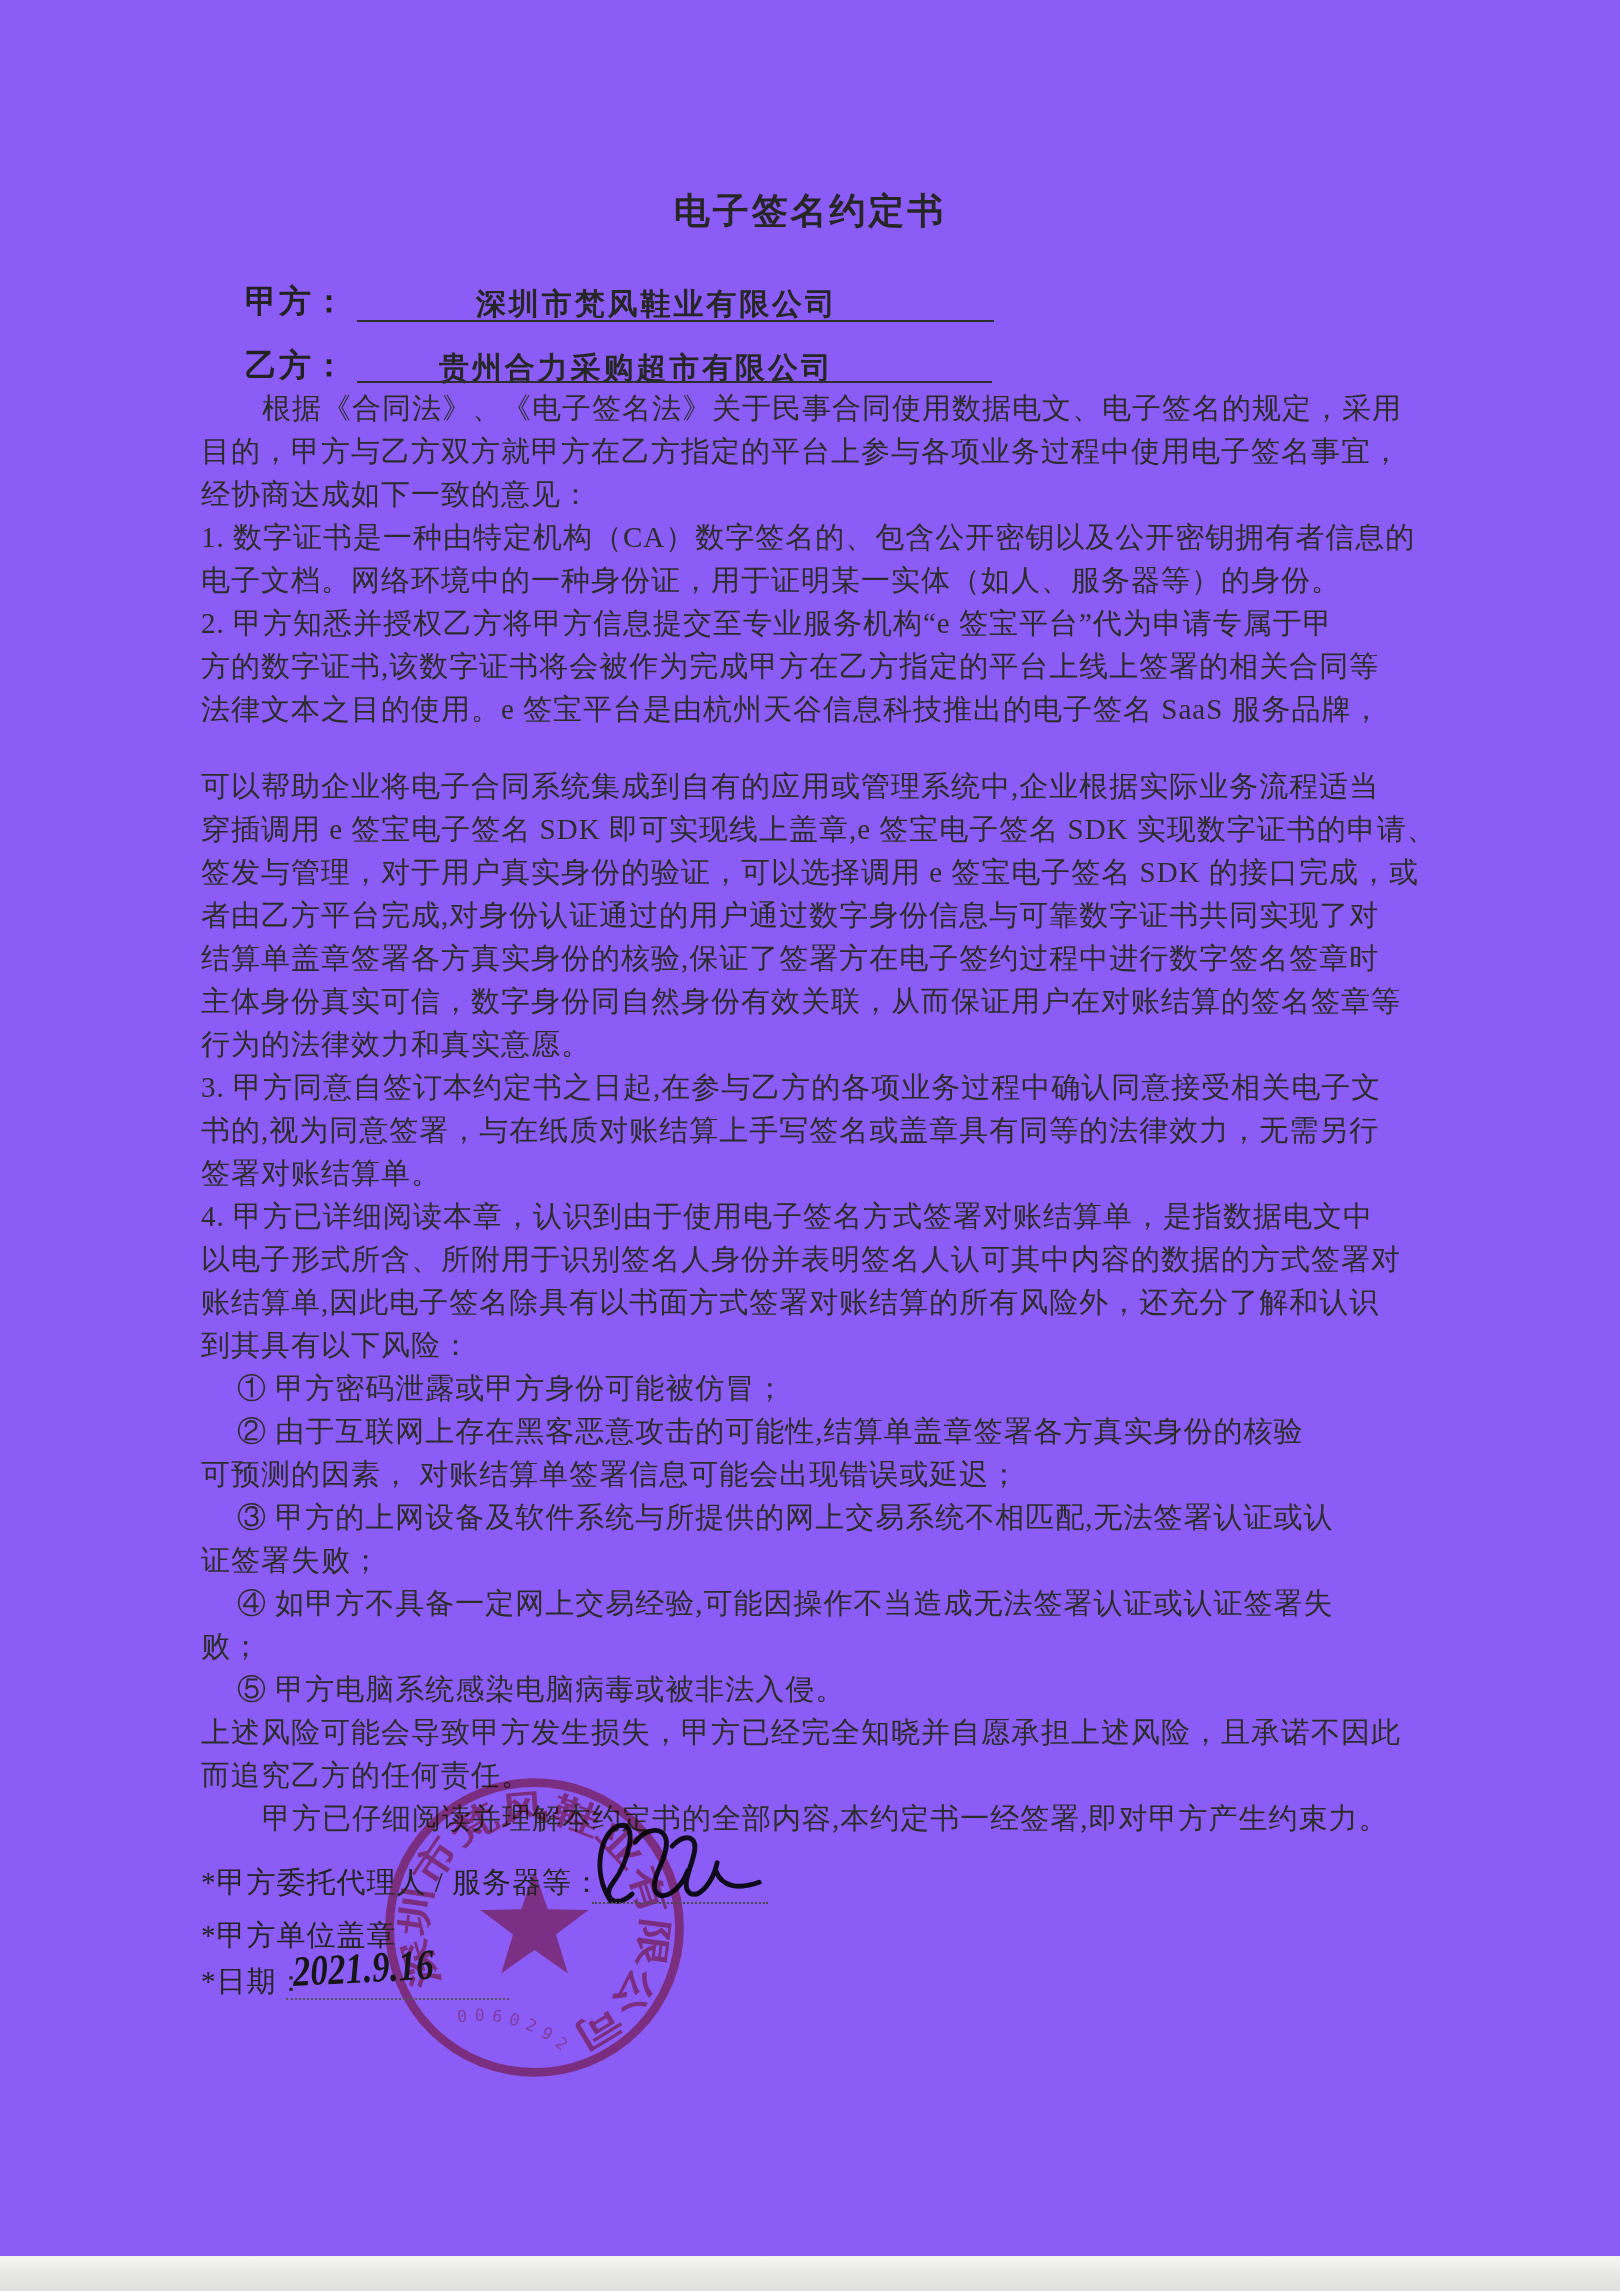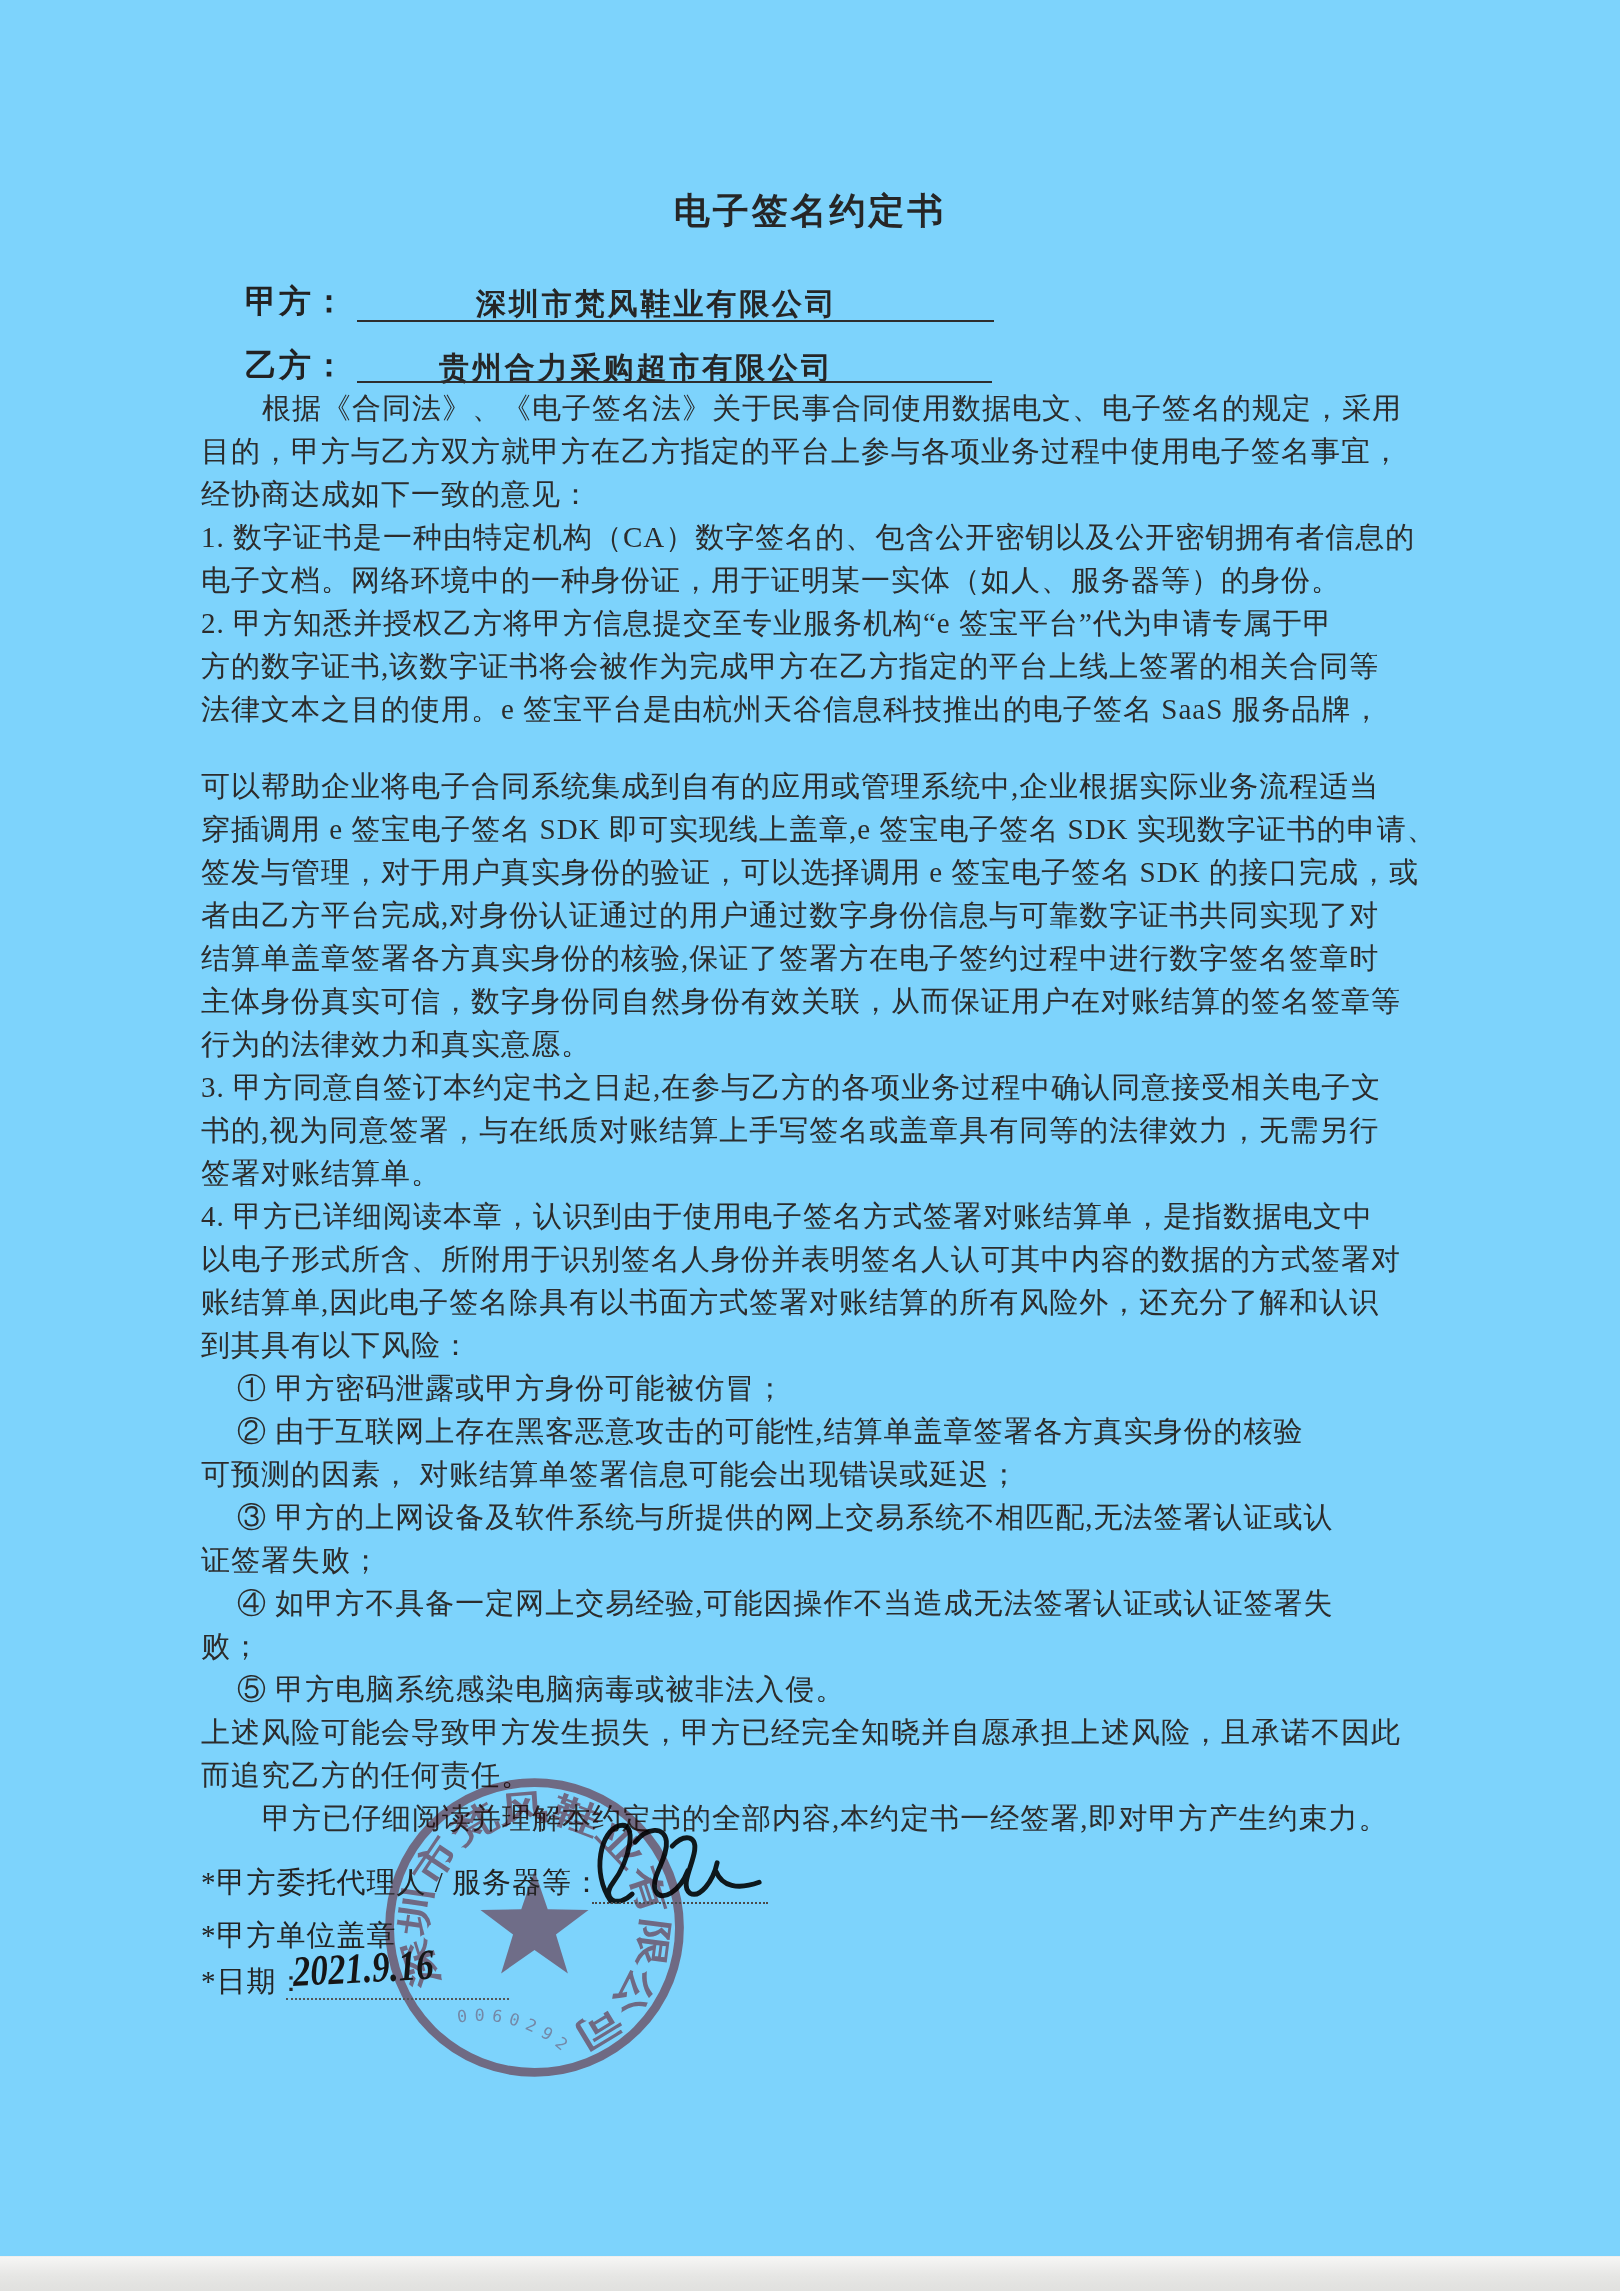--- a/index.html
+++ b/index.html
@@ -1,19 +1,19 @@
 <!DOCTYPE html>
 <html><head>
 <meta charset="utf-8">
 <style>
   html,body{margin:0;padding:0;background:#ffffff;}
   .page{
     position:relative;
     width:1620px;height:2292px;
-    background:#7dd3fc;
+    background:#8b5cf6;
     overflow:hidden;
     font-family:"Liberation Serif","DejaVu Serif",serif;
     color:#2b2b2b;
   }
   .title{
     position:absolute;left:0;right:0;top:187px;
     margin:0;text-align:center;
     font-size:36px;font-weight:700;letter-spacing:2.9px;
     color:#262626;
   }

